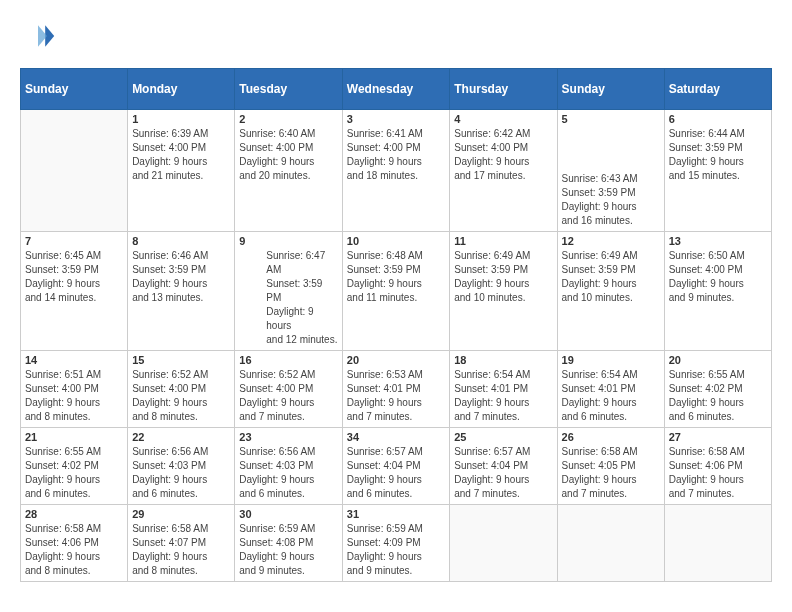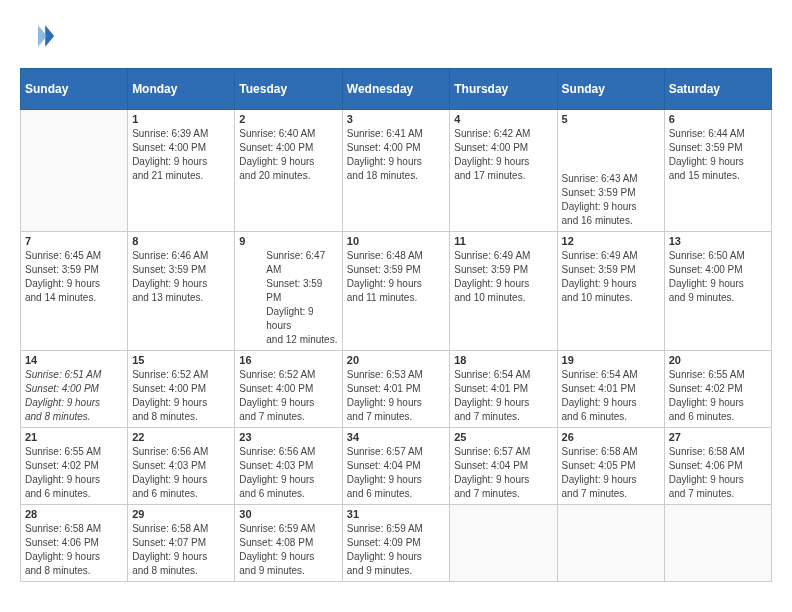--- a/index.html
+++ b/index.html
@@ -220,21 +220,21 @@
             <span class="day-number">13</span>
             <div class="day-info" style="white-space: pre-line;">Sunrise: 6:50 AM
 Sunset: 4:00 PM
 Daylight: 9 hours
 and 9 minutes.</div>
           </td>
         </tr>
         <tr>
           <td>
             <span class="day-number">14</span>
-            <div class="day-info" style="white-space: pre-line; font-style: italic;">Sunrise: 6:51 AM
+            <div class="day-info" style="white-space: pre-line;">Sunrise: 6:51 AM
 Sunset: 4:00 PM
 Daylight: 9 hours
 and 8 minutes.</div>
           </td>
           <td>
             <span class="day-number">15</span>
             <div class="day-info" style="white-space: pre-line;">Sunrise: 6:52 AM
 Sunset: 4:00 PM
 Daylight: 9 hours
 and 8 minutes.</div>

